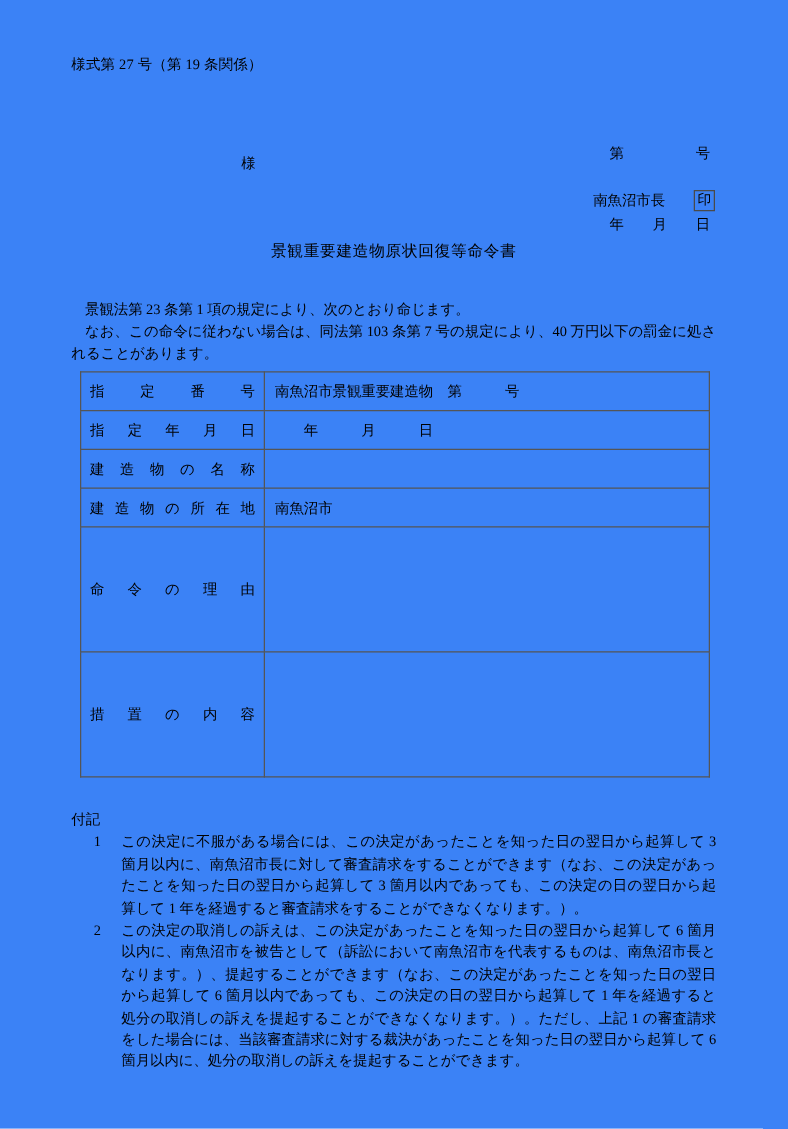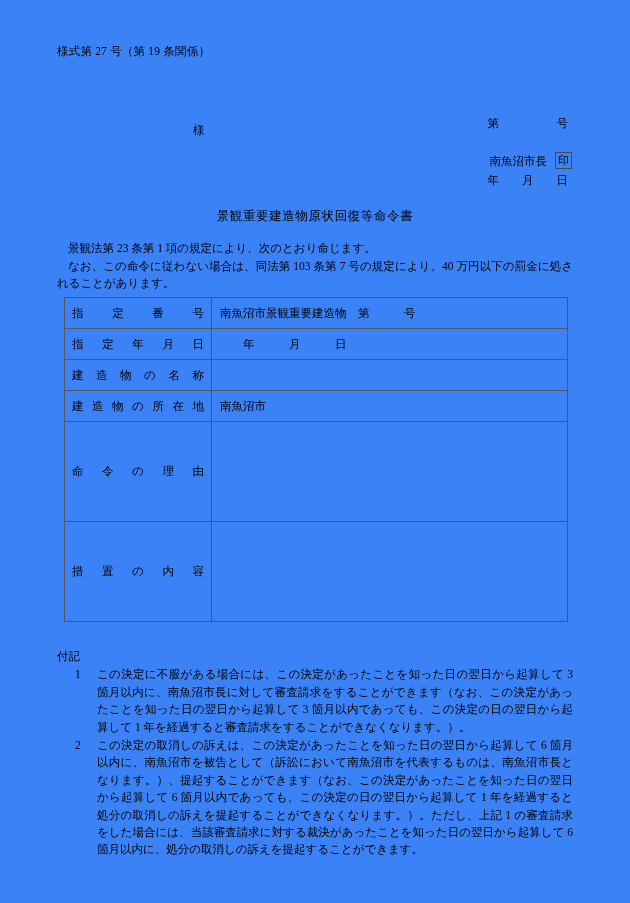--- a/index.html
+++ b/index.html
@@ -47,37 +47,37 @@
     top: 123px;
     font-size: 11.5px;
   }
   .issuer {
     position: absolute;
     right: 58px;
     top: 152px;
     font-size: 11.5px;
     white-space: nowrap;
     display: flex;
-    align-items: flex-end;
-    gap: 8px;
+    align-items: center;
+    gap: 23px;
   }
   .seal-box {
     display: inline-block;
     border: 1px solid #4a4a4a;
     padding: 0px 2px 1px 2px;
     line-height: 14px;
     font-size: 11px;
   }
 
   
   .doc-title {
     position: absolute;
     left: 0;
     right: 0;
-    top: 208px;
+    top: 193px;
     text-align: center;
     font-size: 12.5px;
     letter-spacing: 0.6px;
   }
 
   
   .intro {
     position: absolute;
     left: 57px;
     top: 240px;

